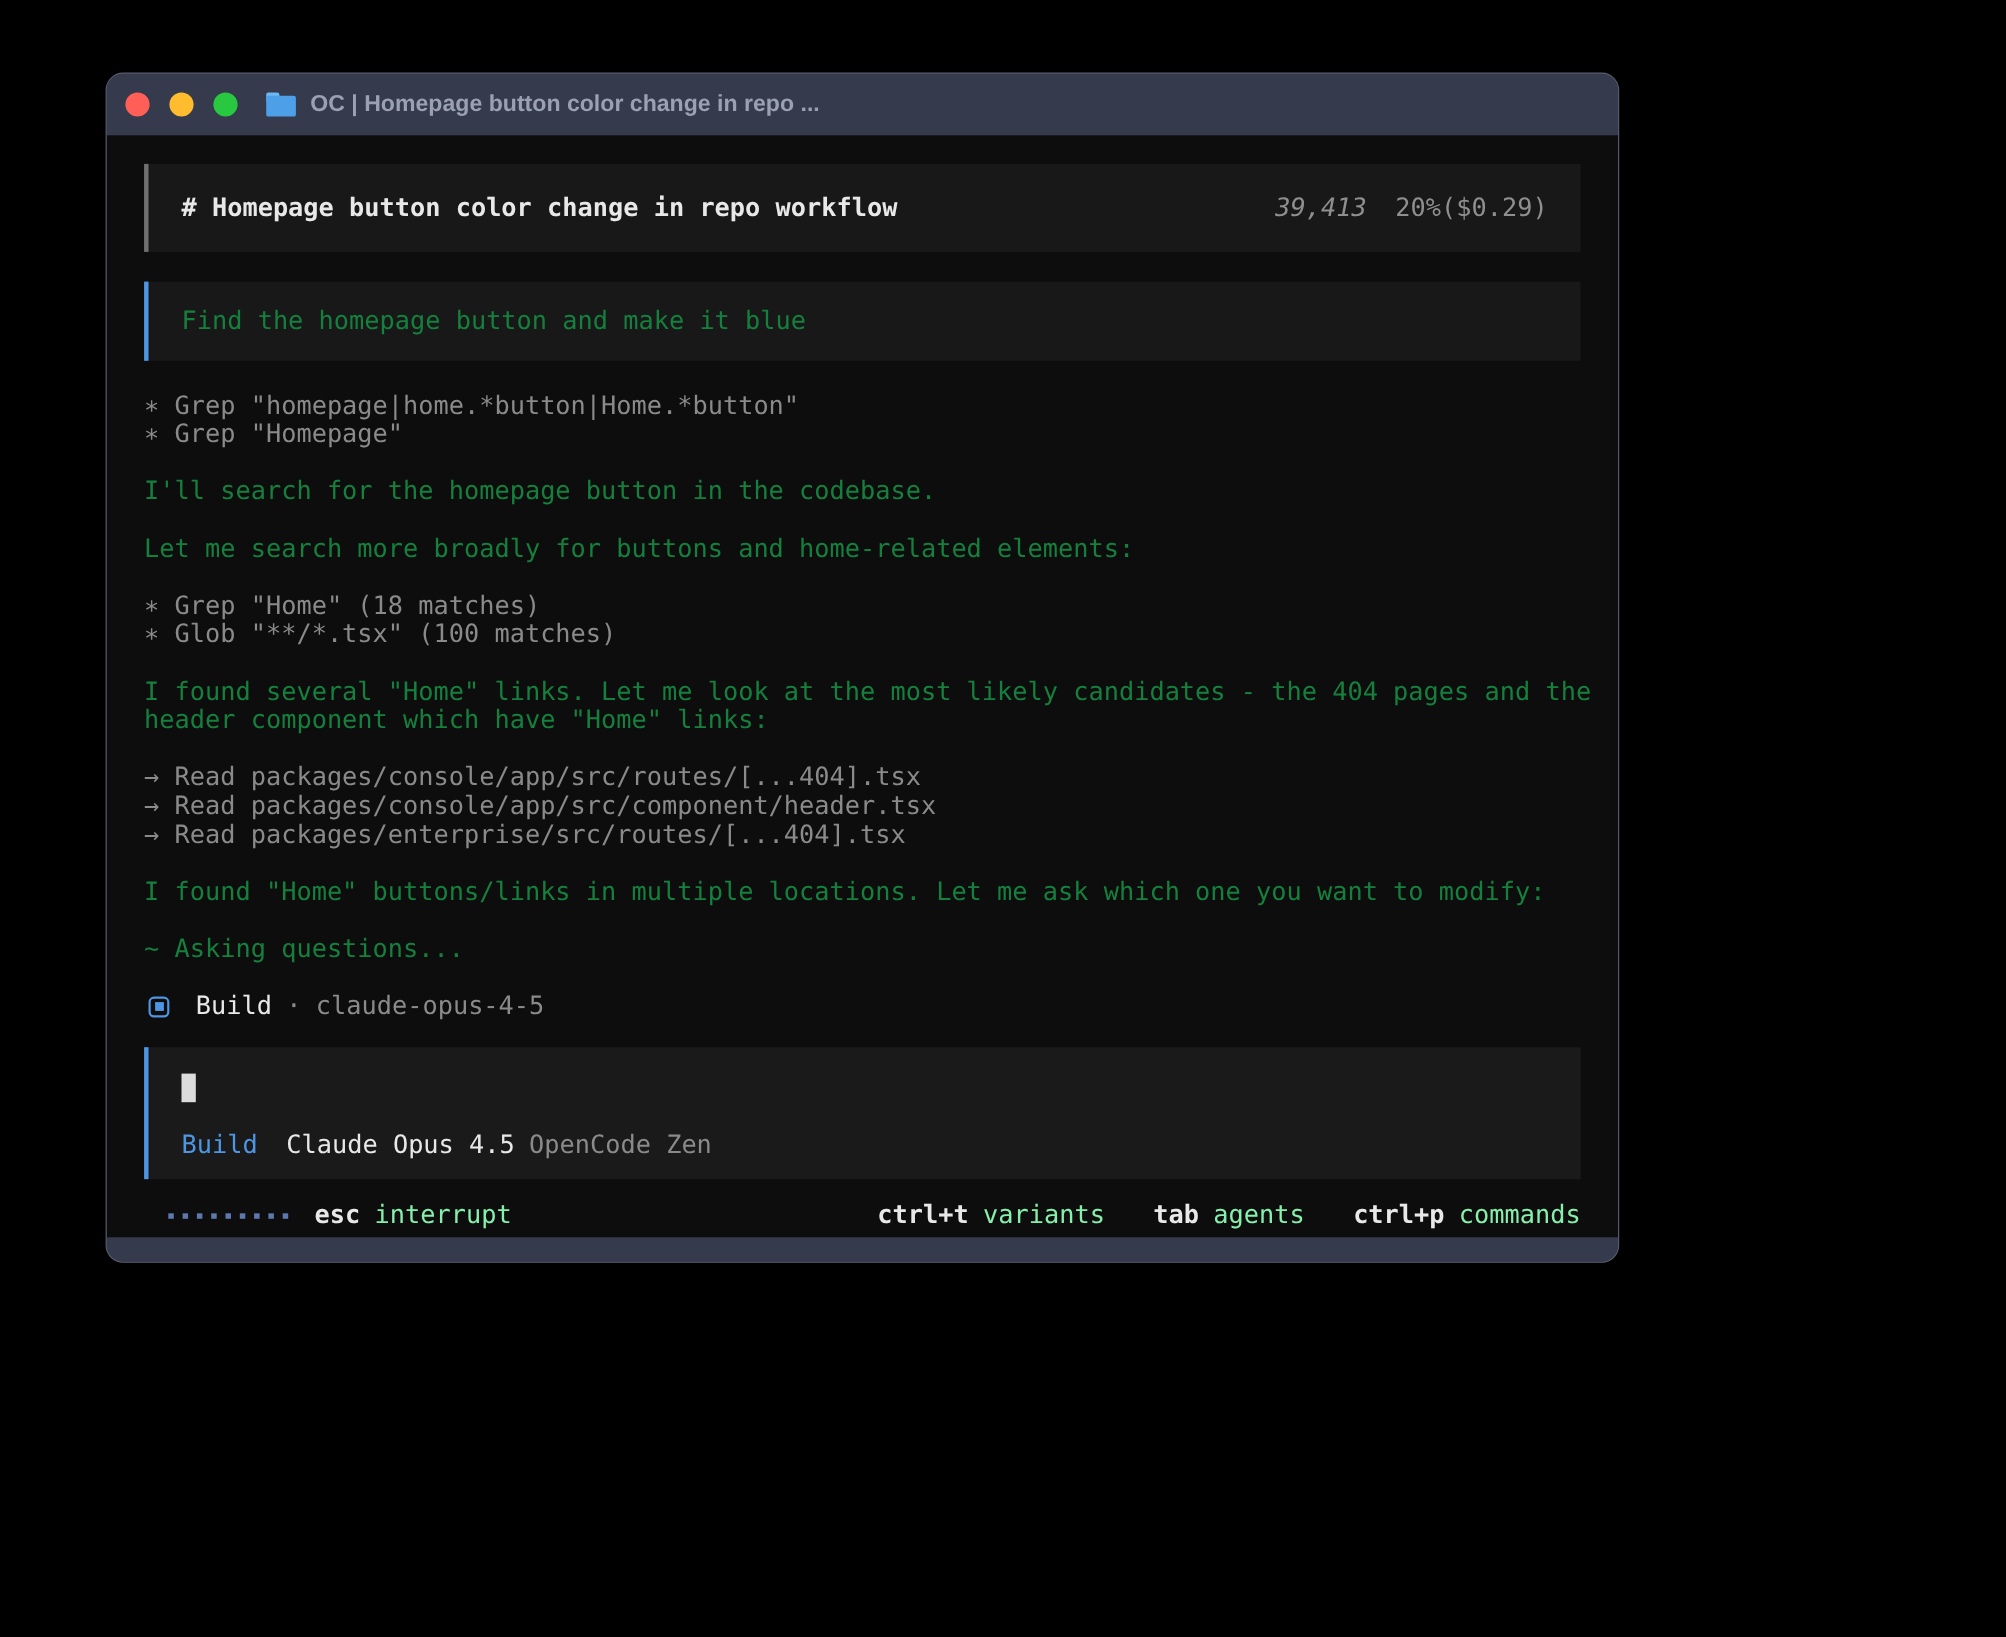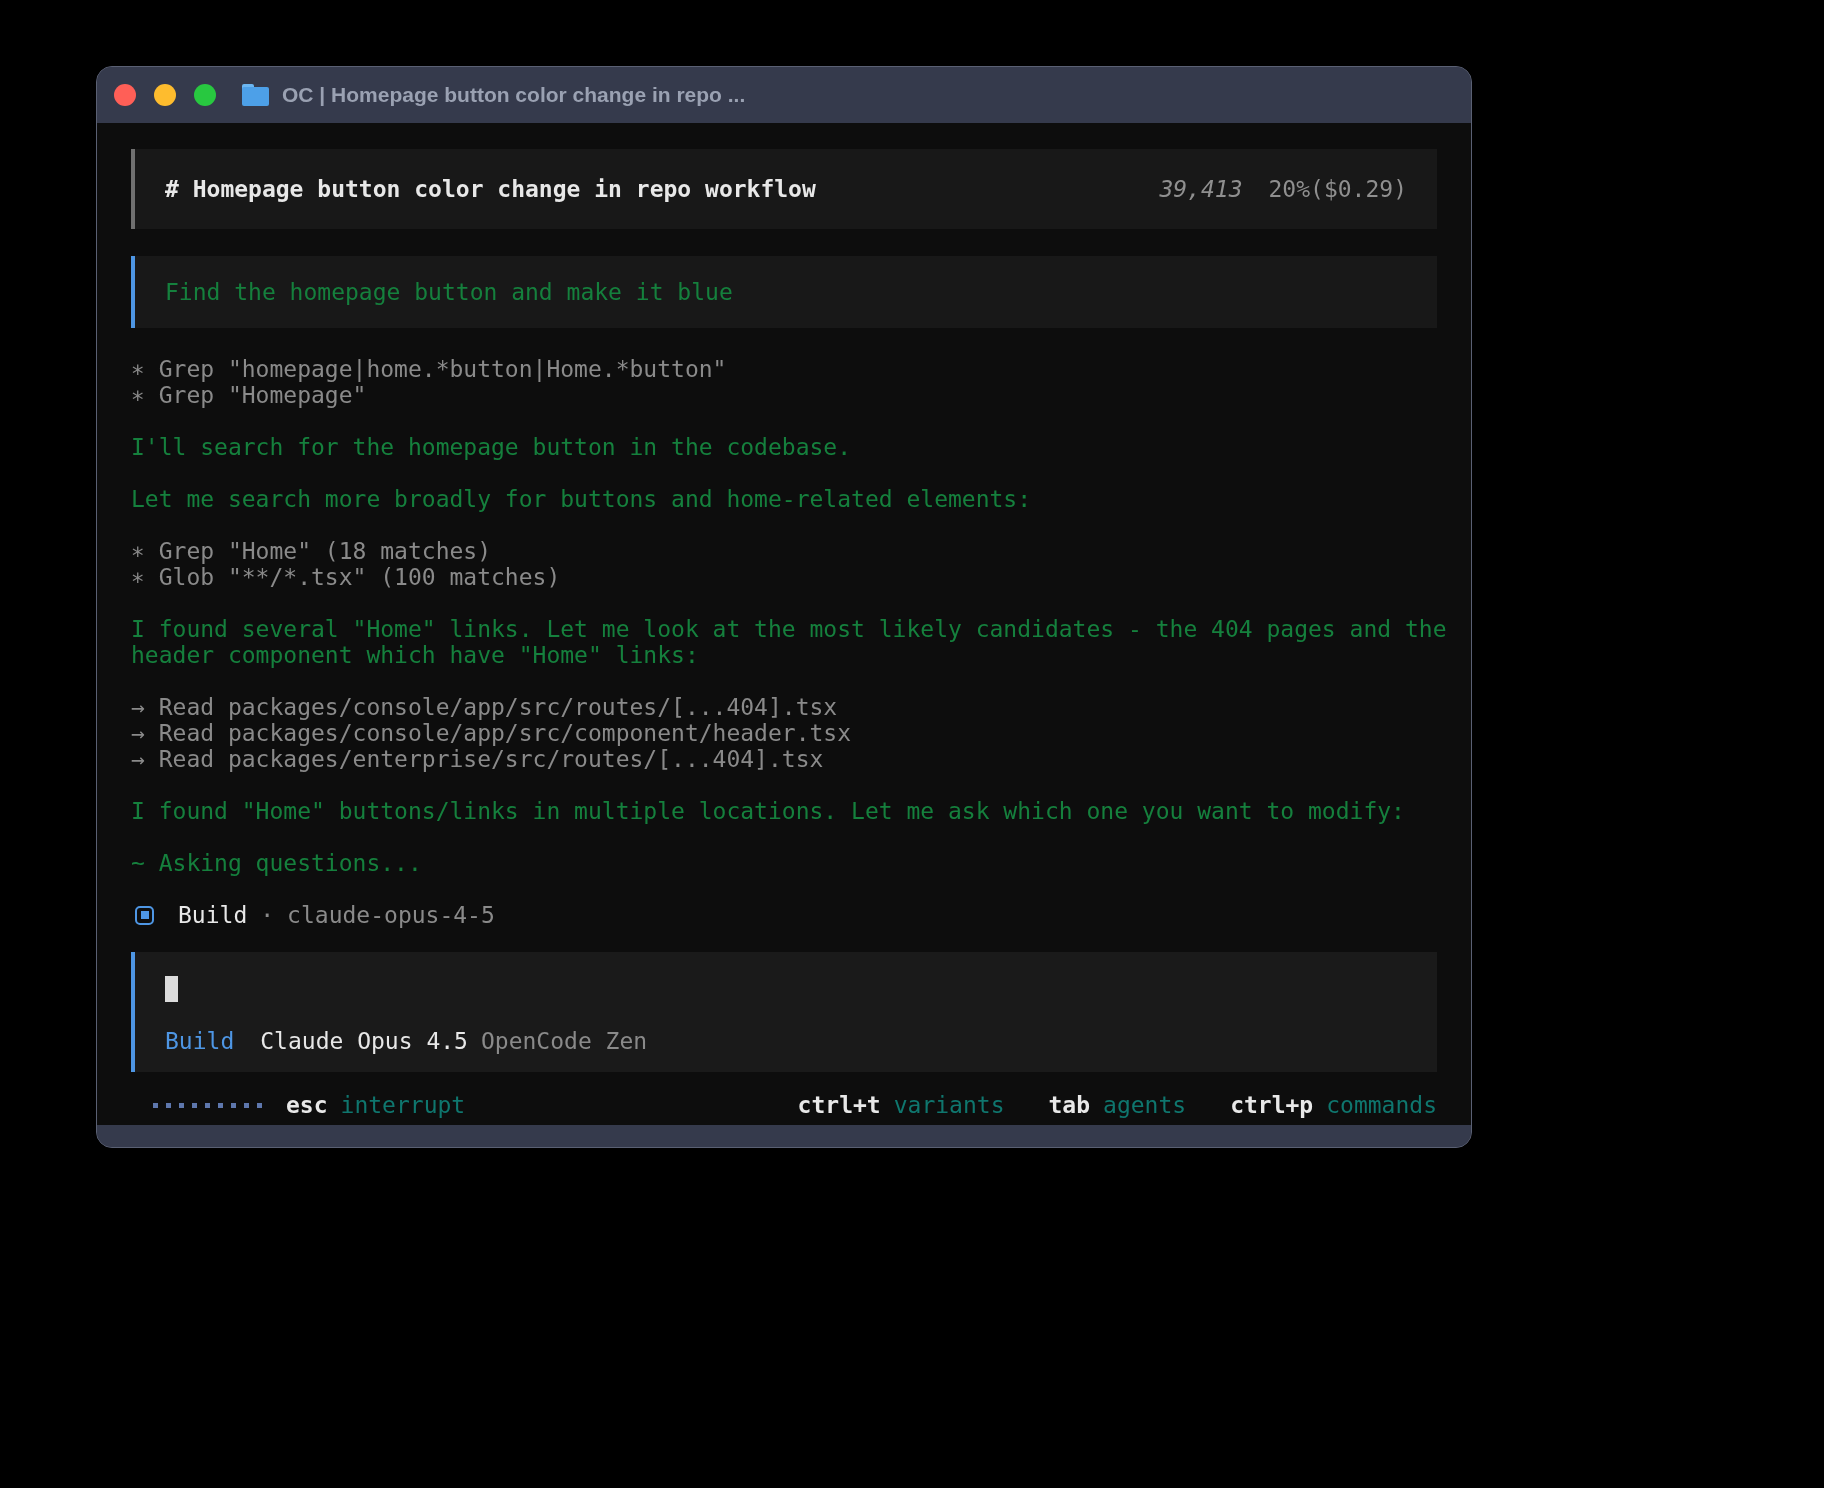--- a/index.html
+++ b/index.html
@@ -114,21 +114,21 @@
 
   
   .footer {
     margin-top: 20px;
     display: flex; align-items: center;
     color: #8a8a8a;
   }
   .dots { display: flex; gap: 8px; margin-left: 22px; margin-right: 24px; align-items: center; }
   .dot { width: 5px; height: 5px; background: #5e77ad; }
   .key { color: #e8e8e8; font-weight: 700; }
-  .hint-label { color: #0f766e; margin-left: 13px; }
+  .hint-label { color: #86efac; margin-left: 13px; }
   .footer-right { margin-left: auto; display: flex; gap: 44px; }
   .shortcut { display: flex; }
 </style>
 </head>
 <body>
 
 <div class="window">
 
   <div class="titlebar">
     <div class="traffic">

